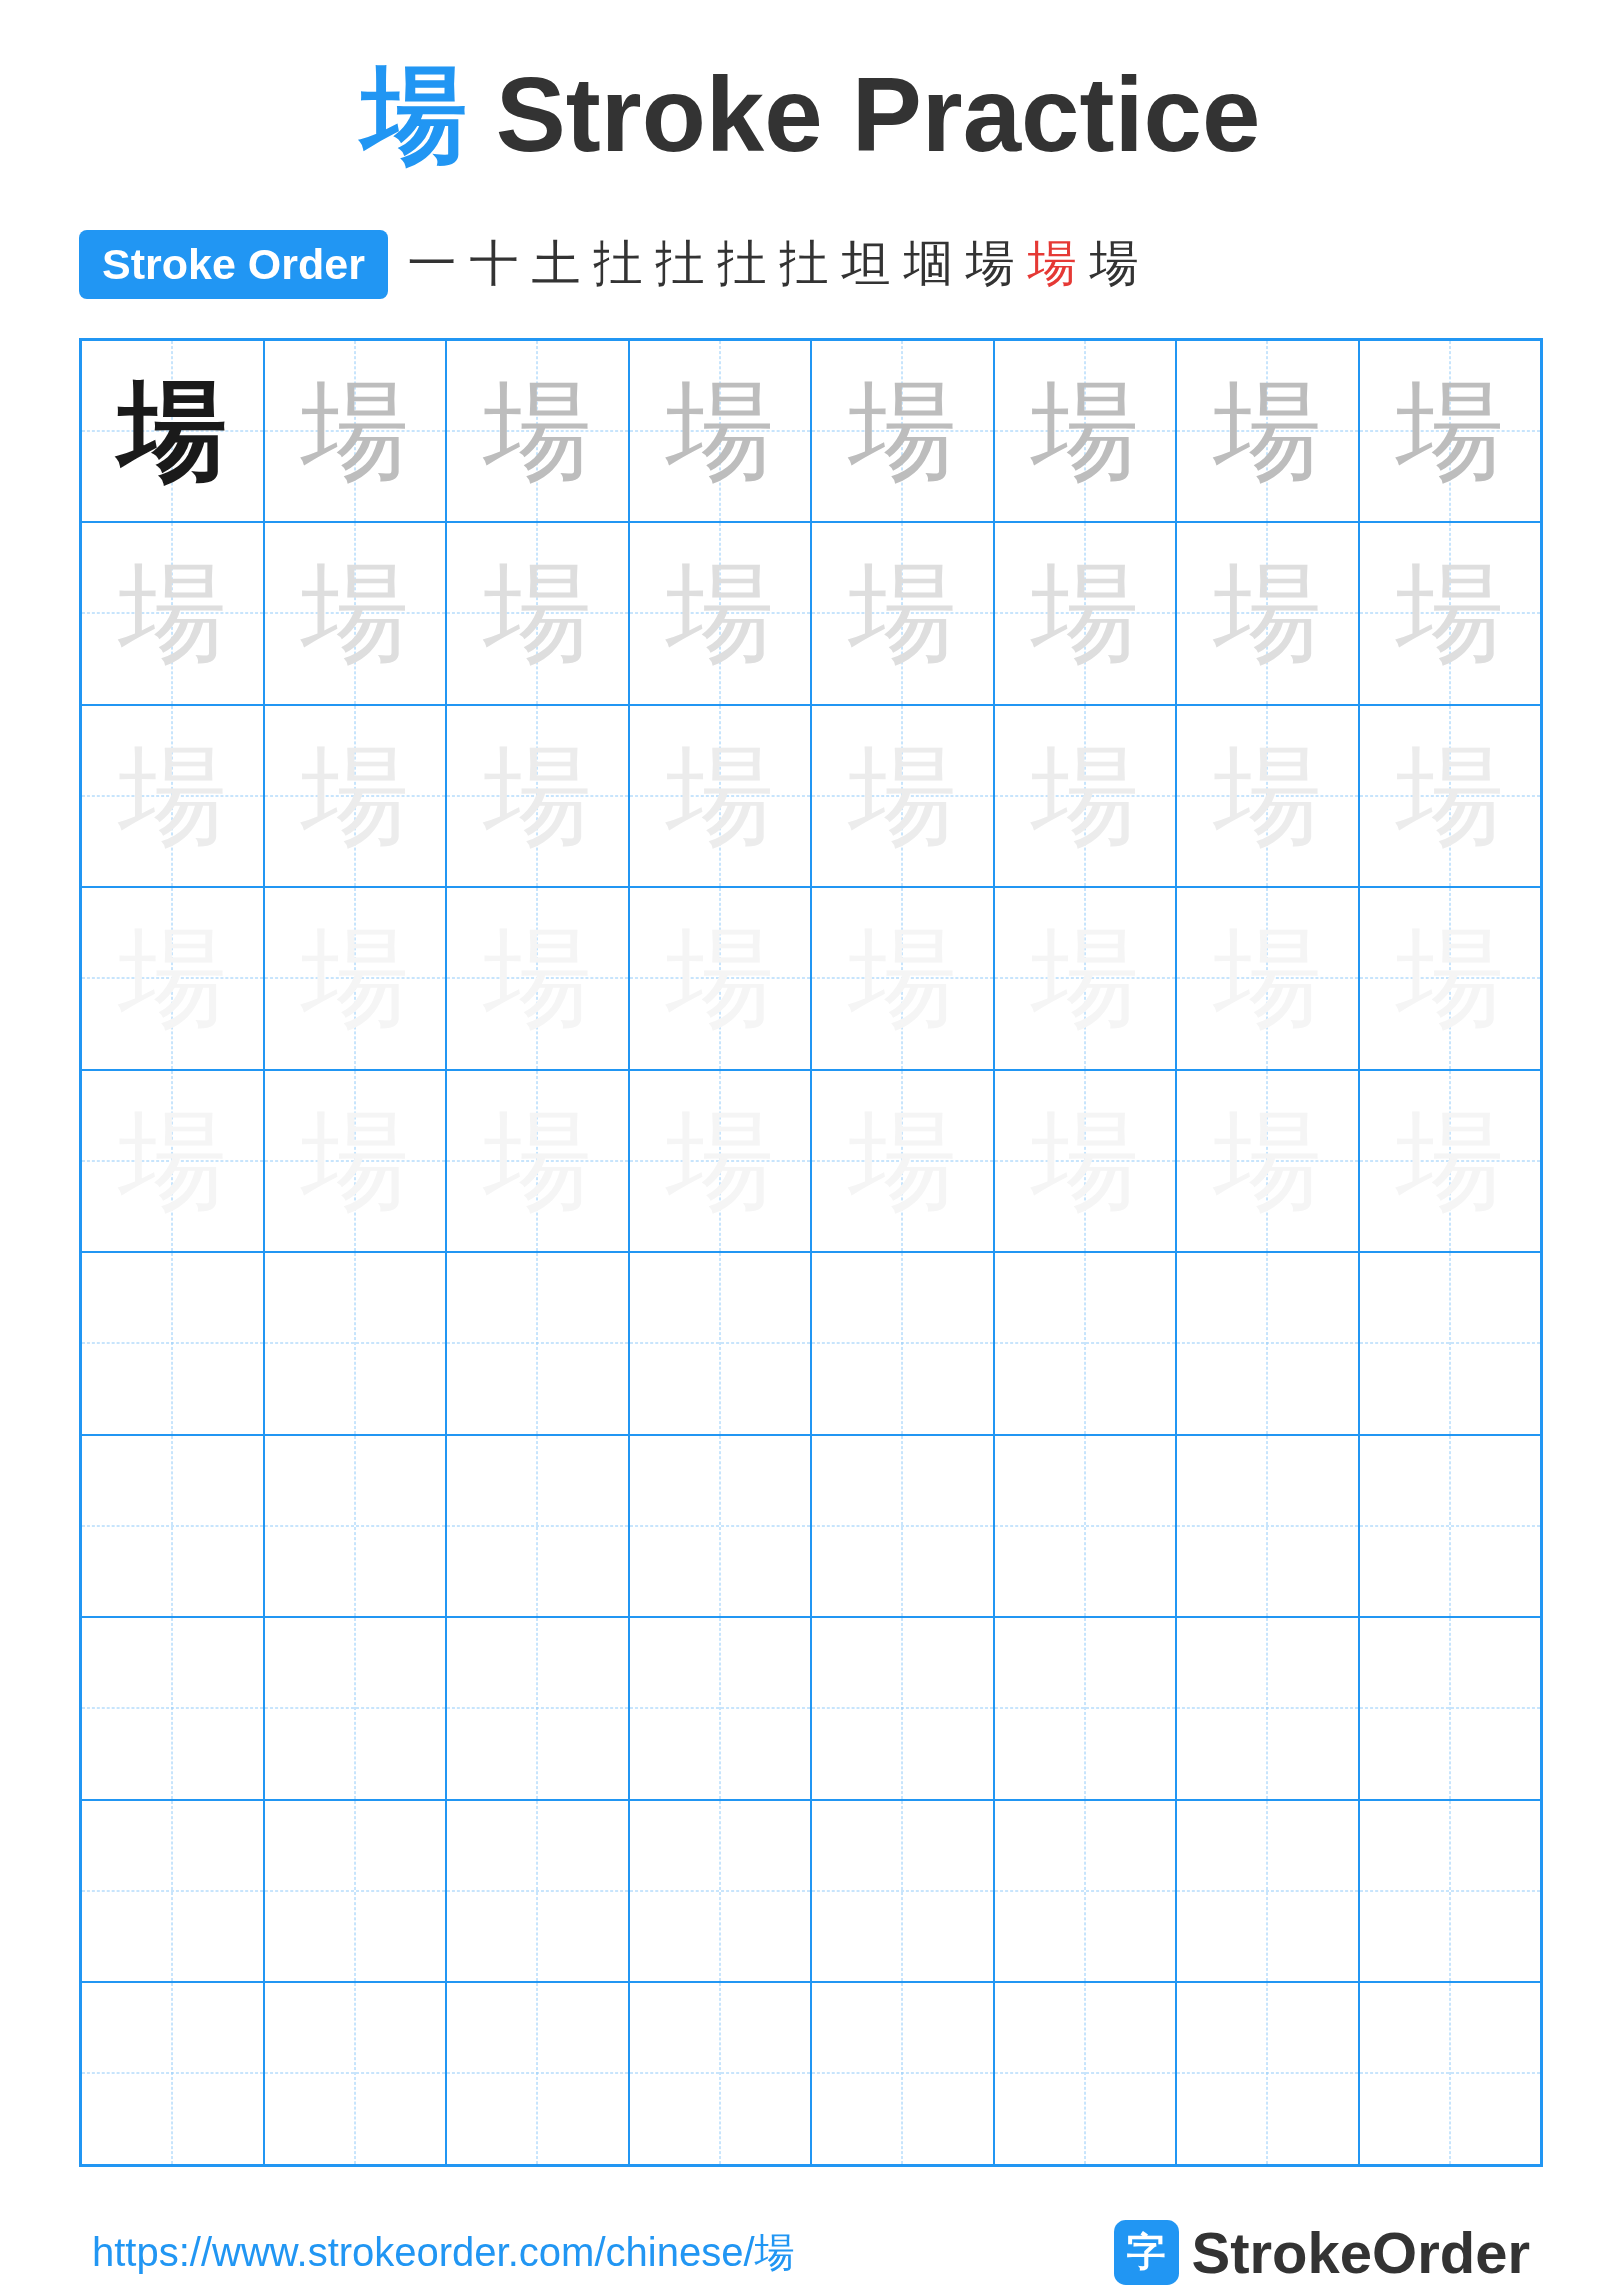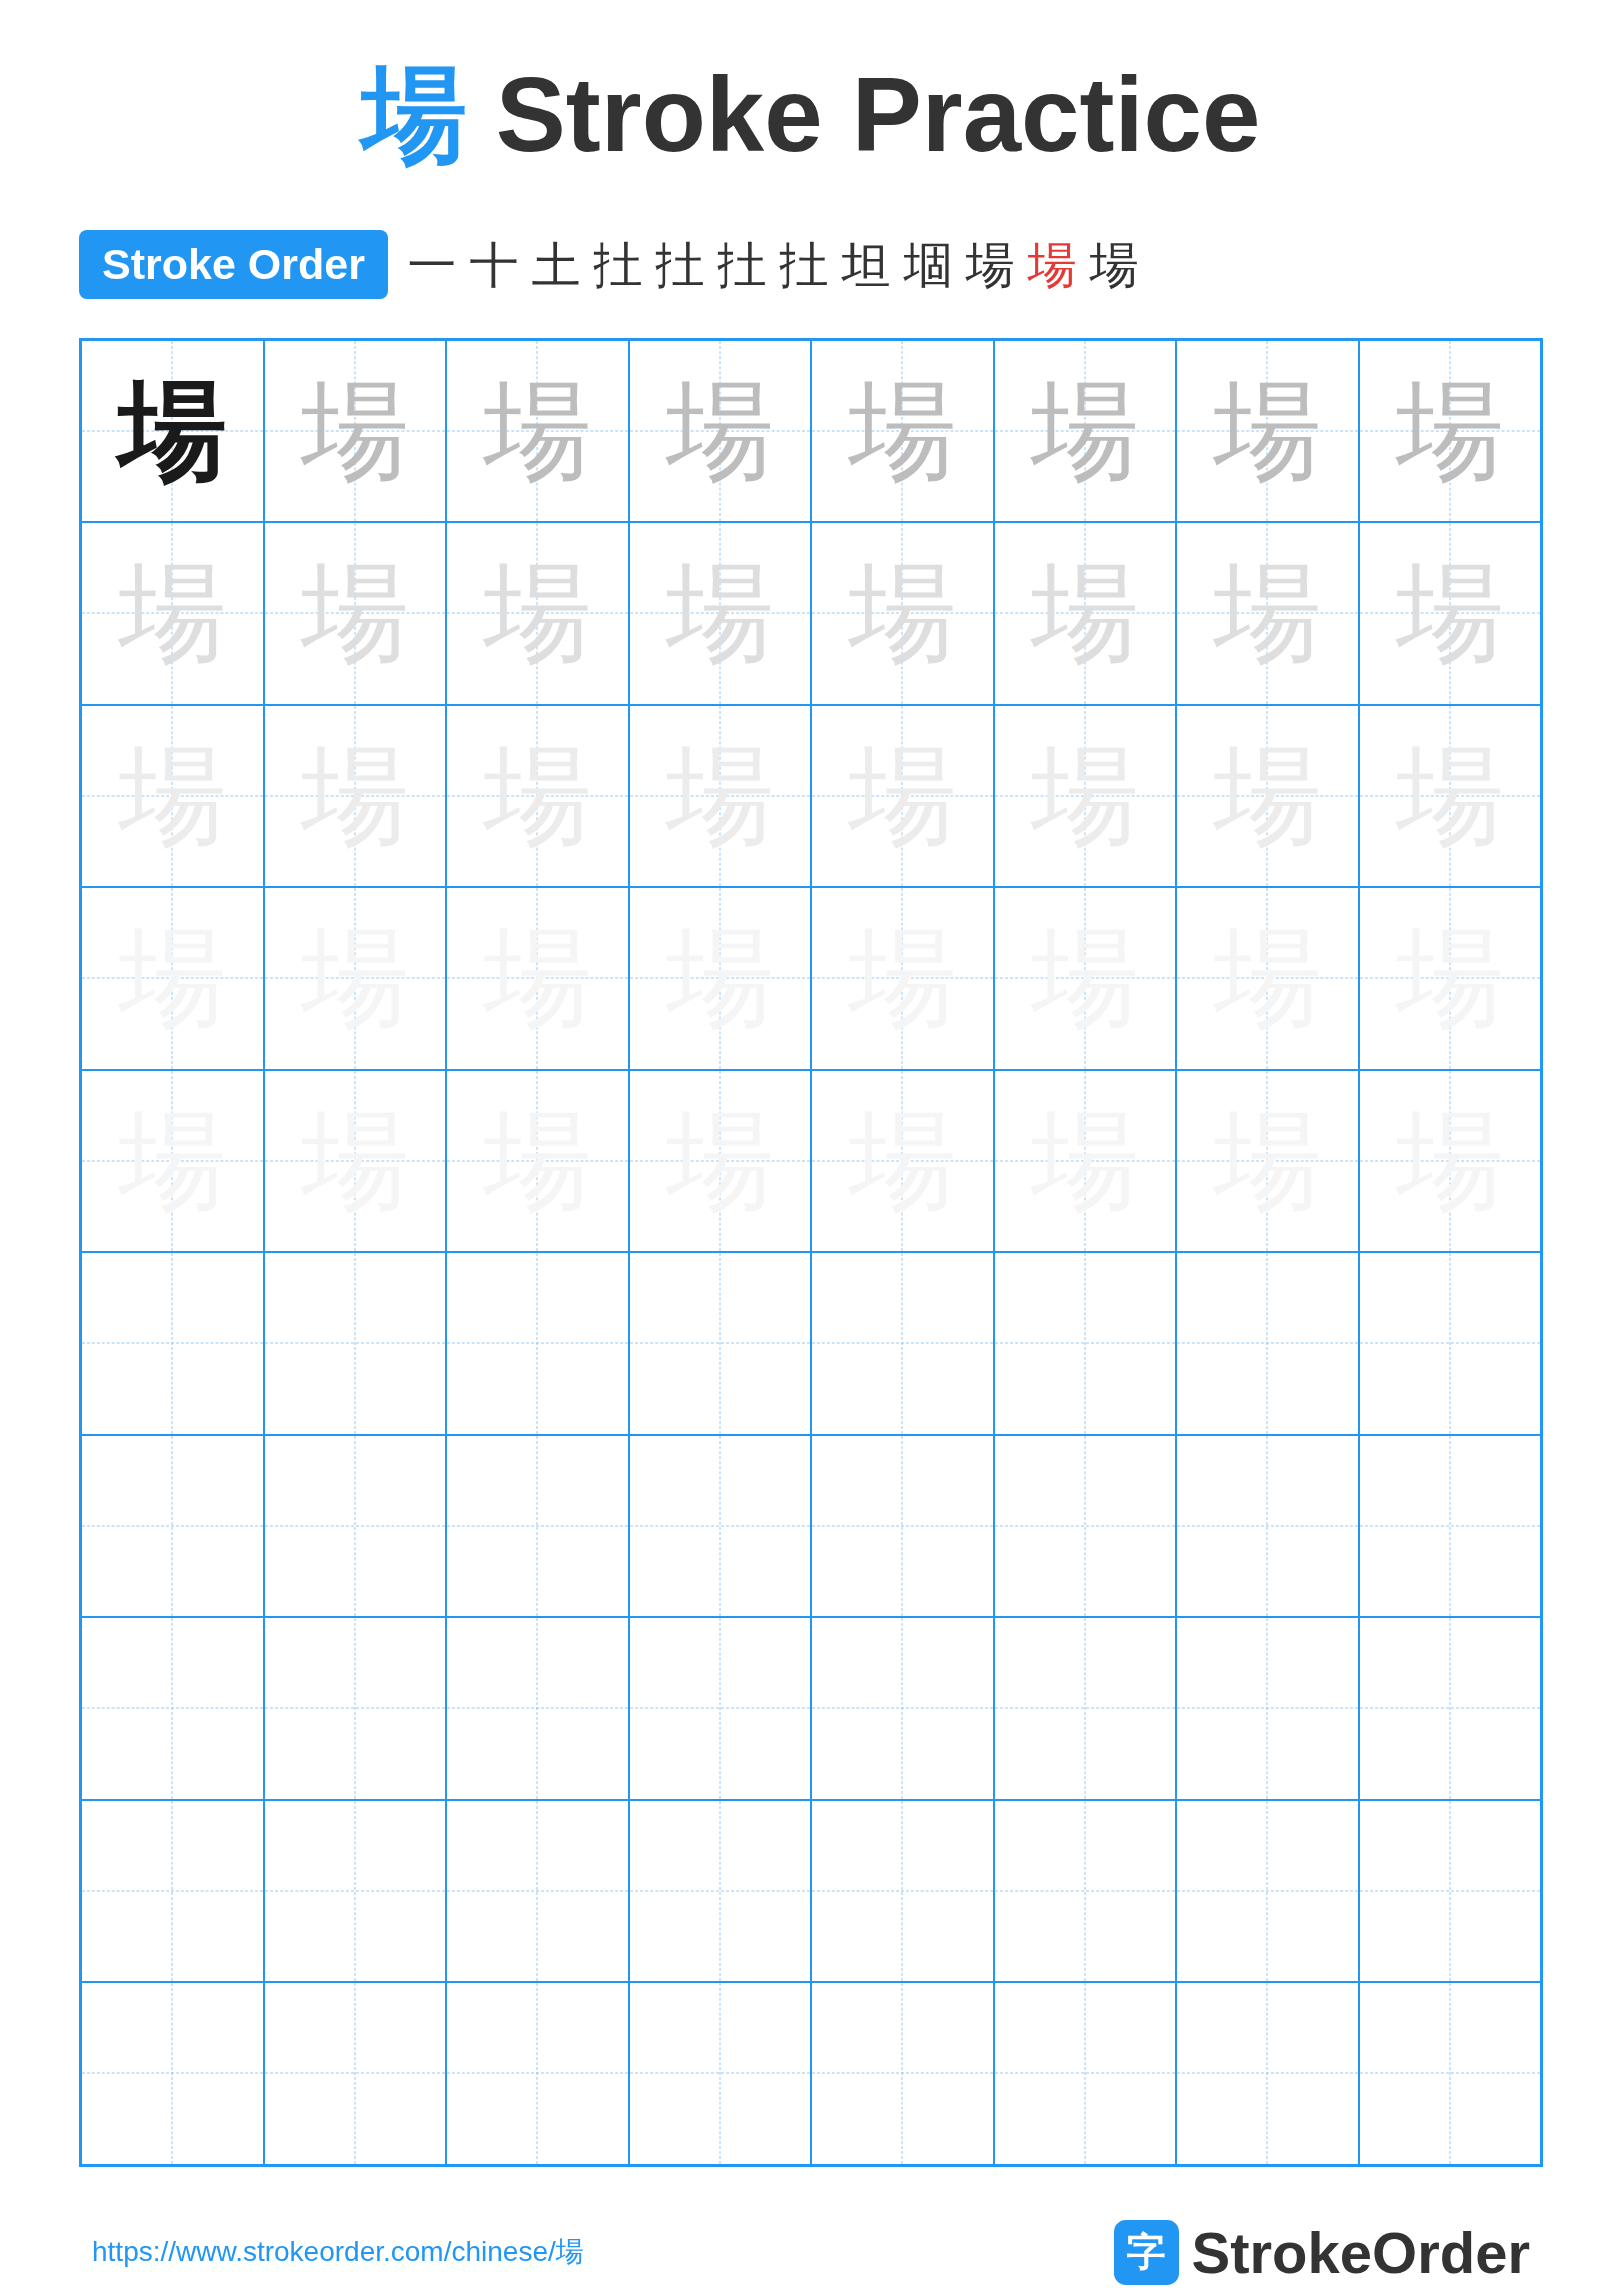--- a/index.html
+++ b/index.html
@@ -29,21 +29,21 @@
       text-align: center;
       line-height: 1.2;
     }
 
     .title-char {
       color: #2196F3;
     }
 
     .stroke-order-row {
       display: flex;
-      align-items: flex-end;
+      align-items: center;
       width: 100%;
       margin-bottom: 39px;
       gap: 19.6px;
     }
 
     .stroke-order-badge {
       background: #2196F3;
       color: white;
       font-size: 43px;
       font-weight: bold;
@@ -145,21 +145,21 @@
       width: 100%;
       display: flex;
       align-items: center;
       justify-content: space-between;
       margin-top: 52px;
       padding: 0 13px;
     }
 
     .footer-url {
       color: #2196F3;
-      font-size: 28px;
+      font-size: 40px;
       text-decoration: none;
     }
 
     .footer-brand {
       display: flex;
       align-items: center;
       gap: 13px;
     }
 
     .footer-brand-icon {

